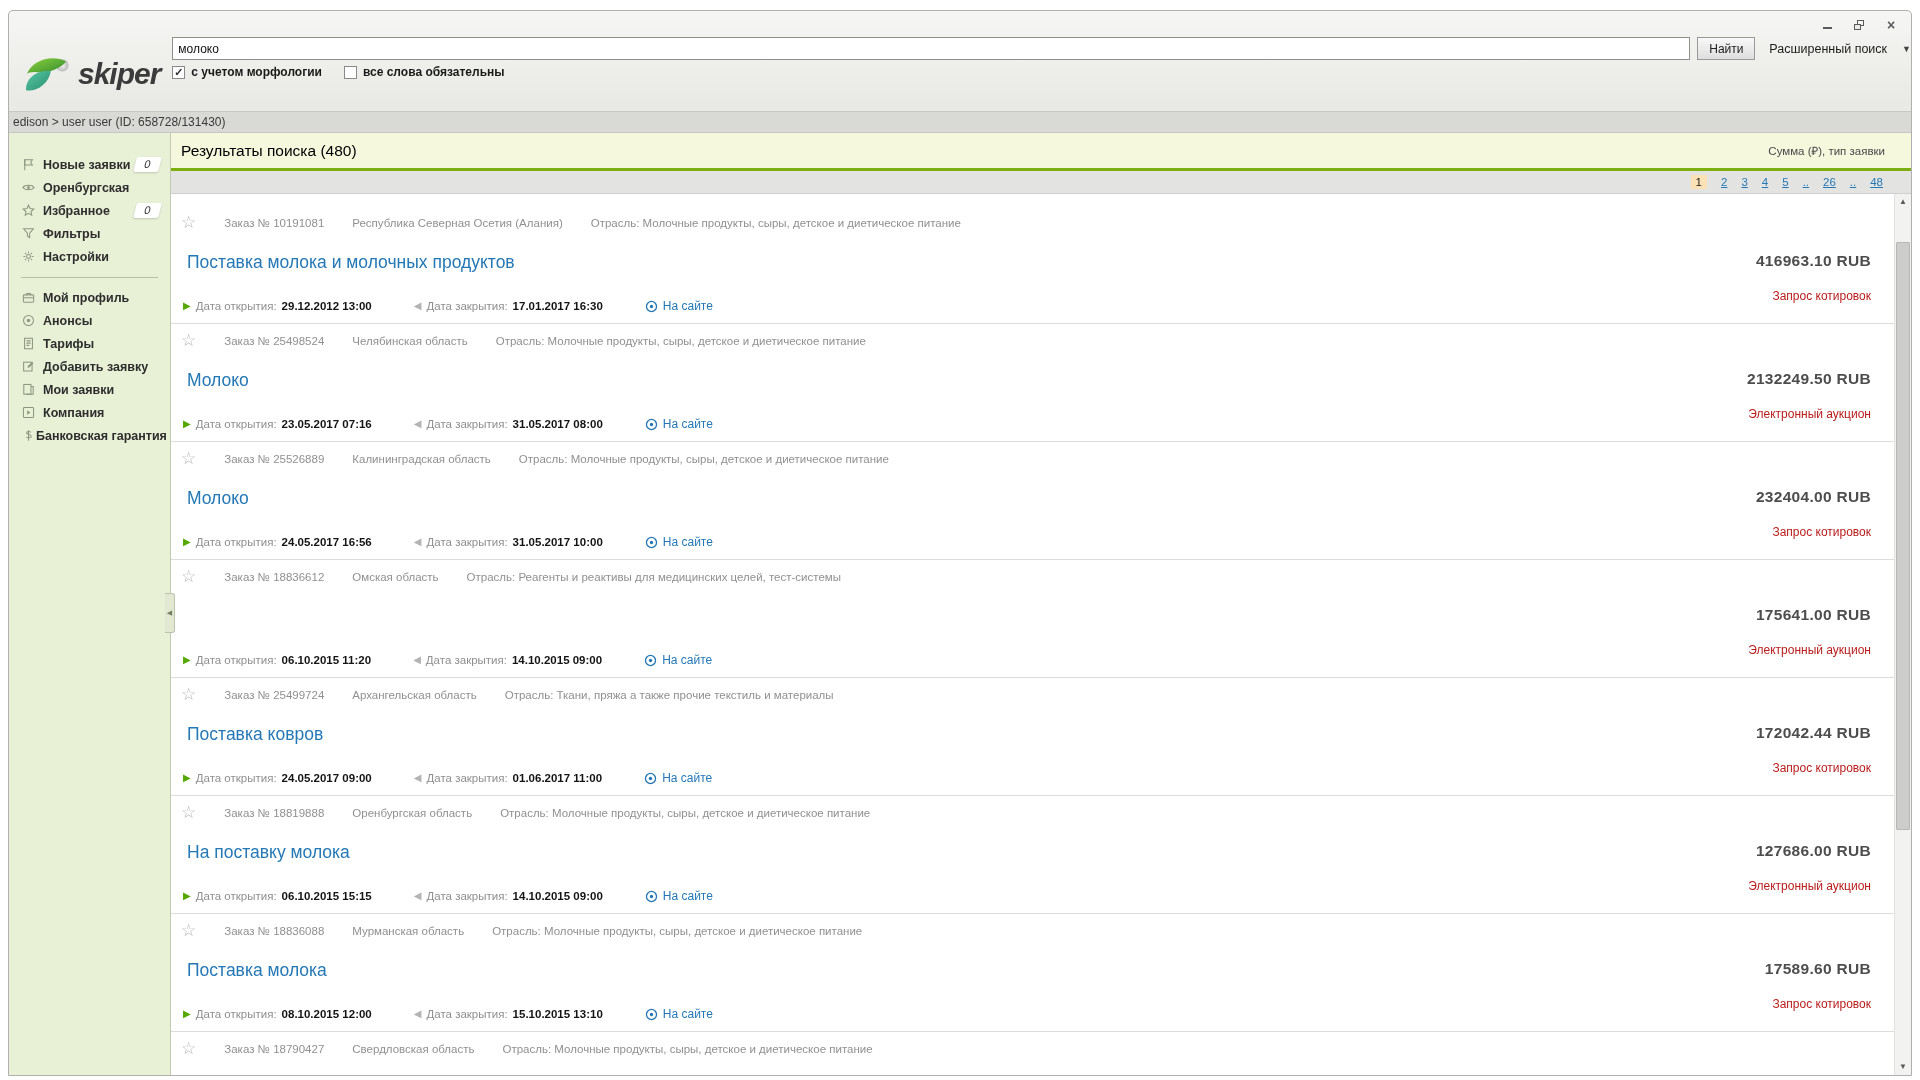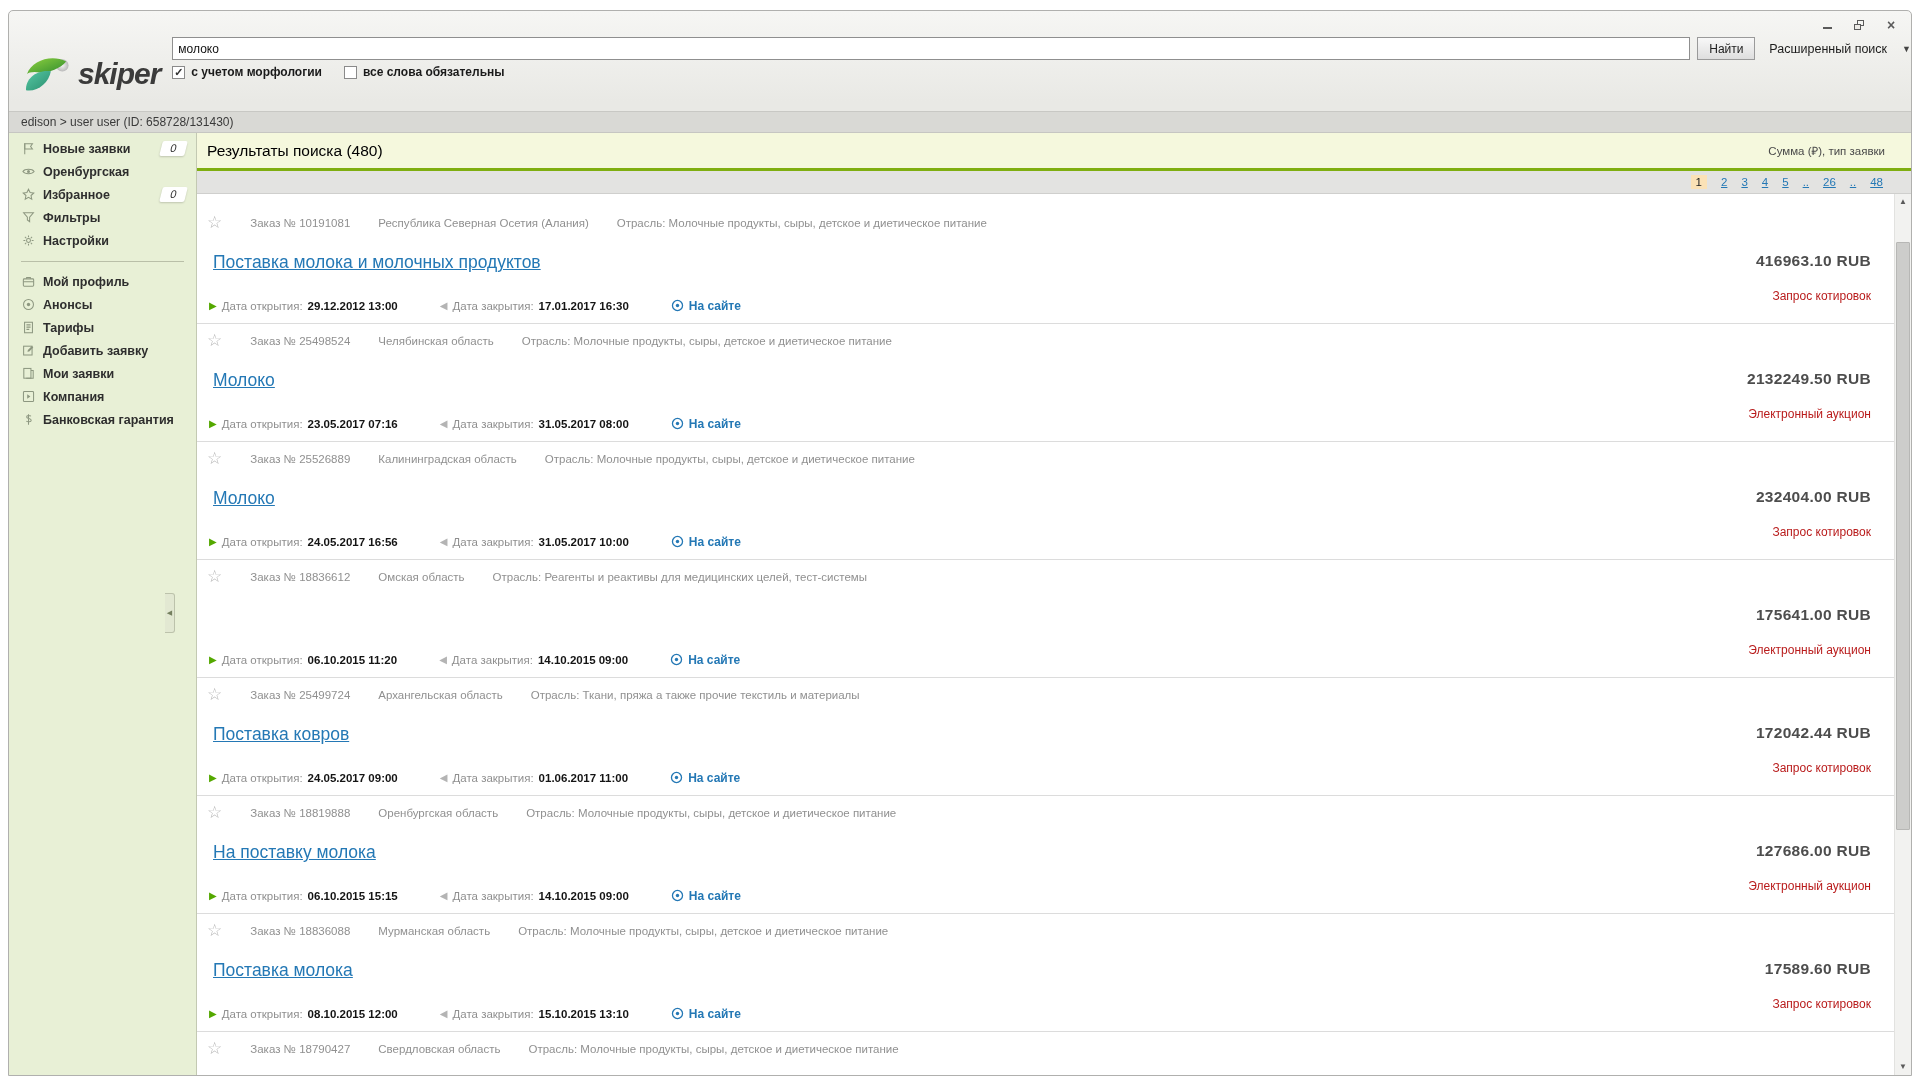--- a/index.html
+++ b/index.html
@@ -31,24 +31,24 @@
   .find-btn{width:58px;margin-left:7px;font-size:12px;color:#222;cursor:pointer;
     border:1px solid #9a9a9a;background:linear-gradient(#f8f8f8,#dedede);font-family:"Liberation Sans",sans-serif}
   .adv{display:flex;align-items:center;gap:15px;margin-left:14px;font-size:12.5px;color:#1c1c1c;cursor:pointer;white-space:nowrap}
   .caret{font-size:9px;color:#444}
   .checks{display:flex;gap:22px;margin-top:5px}
   .check{display:flex;align-items:center;gap:6px;font-size:12px;font-weight:600;color:#1a1a1a;cursor:pointer}
   .box{width:13px;height:13px;border:1px solid #8a8a8a;background:#fff;font-size:11px;
     line-height:11px;text-align:center;color:#333;font-weight:bold}
   
   .breadcrumb{height:22px;background:#d9d9d5;border-top:1px solid #c8c8c4;border-bottom:1px solid #c6c6c2;
-    font-size:12px;color:#3a3a3a;line-height:20px;padding-left:12px}
+    font-size:12px;color:#3a3a3a;line-height:20px;padding-left:4px}
   
   .body{position:relative;display:flex;height:942px}
-  .sidebar{width:188px;background:var(--sidebar-bg);border-right:1px solid #c3c9b2;padding-top:4px;height:100%}
+  .sidebar{width:162px;background:var(--sidebar-bg);border-right:1px solid #c3c9b2;padding-top:20px;height:100%}
   .side-item{display:flex;align-items:center;height:23px;padding:0 10px 0 12px;font-size:12.5px;
     font-weight:600;color:#2e2e2e;cursor:pointer}
   .side-icon{width:22px;display:flex;align-items:center}
   .side-icon svg{stroke:#8d9780}
   svg .f{fill:#8d9780;stroke:none}
   .side-label{white-space:nowrap}
   .badge{margin-left:auto;background:#fff;min-width:25px;height:15px;line-height:15px;text-align:center;
     font-size:11px;font-weight:normal;color:#333;border-radius:2px;transform:skewX(-14deg);
     box-shadow:0 1px 2px rgba(0,0,0,.18)}
   .side-sep{height:1px;background:#b9bfa8;margin:9px 12px 8px}
@@ -66,29 +66,29 @@
     justify-content:flex-end;align-items:center;gap:14px;padding-right:28px;font-size:11.5px}
   .page{color:var(--link);text-decoration:underline;cursor:pointer}
   .page.active{color:#222;text-decoration:none;background:var(--active-page-bg);padding:1px 5px;cursor:default}
   .rows{position:absolute;top:61px;left:0;right:17px;bottom:0;overflow:hidden;padding-top:12px}
   .row{position:relative;height:118px;border-bottom:1px solid #dcdcdc}
   .row.partial{border-bottom:none}
   .meta{position:absolute;top:8px;left:10px;display:flex;align-items:center;gap:28px;
     font-size:11.5px;color:#909090;white-space:nowrap}
   .star{font-size:17px;color:#b8b8b8;line-height:17px;cursor:pointer}
   .rtitle{position:absolute;top:46px;left:16px;font-size:17.5px;color:var(--link);
-    text-decoration:underline;cursor:pointer;white-space:nowrap}
+    cursor:pointer;white-space:nowrap}
   .dates{position:absolute;top:93px;left:12px;display:flex;align-items:center;gap:42px;
     font-size:11.5px;color:#8f8f8f;white-space:nowrap}
   .dgroup{display:flex;align-items:center;gap:5px}
   .tri{font-size:10px;line-height:10px}
   .tri.open{color:#54a800}
   .tri.close{color:#b4b4b4}
   .dval{color:#141414;font-weight:bold}
-  .onsite{display:flex;align-items:flex-start;gap:5px;color:var(--link);font-weight:bold;font-size:12px;cursor:pointer}
+  .onsite{display:flex;align-items:center;gap:5px;color:var(--link);font-weight:normal;font-size:12px;cursor:pointer}
   .rightcol{position:absolute;right:23px;top:46px;text-align:right}
   .amount{font-size:15.5px;font-weight:bold;color:#4d4d4d;letter-spacing:.3px}
   .rtype{font-size:12px;color:#b91c1c;margin-top:19px}
   
   .vscrollbar{position:absolute;top:61px;right:0;bottom:0;width:17px;background:#f2f2f0;border-left:1px solid #e2e2e0}
   .sb-arrow{position:absolute;left:0;right:0;height:16px;text-align:center;font-size:8px;
     color:#5a5a5a;line-height:16px;cursor:pointer}
   .sb-arrow.up{top:0}
   .sb-arrow.down{bottom:0}
   .sb-thumb{position:absolute;left:1px;right:1px;top:48px;height:588px;background:#cdcdcb;

